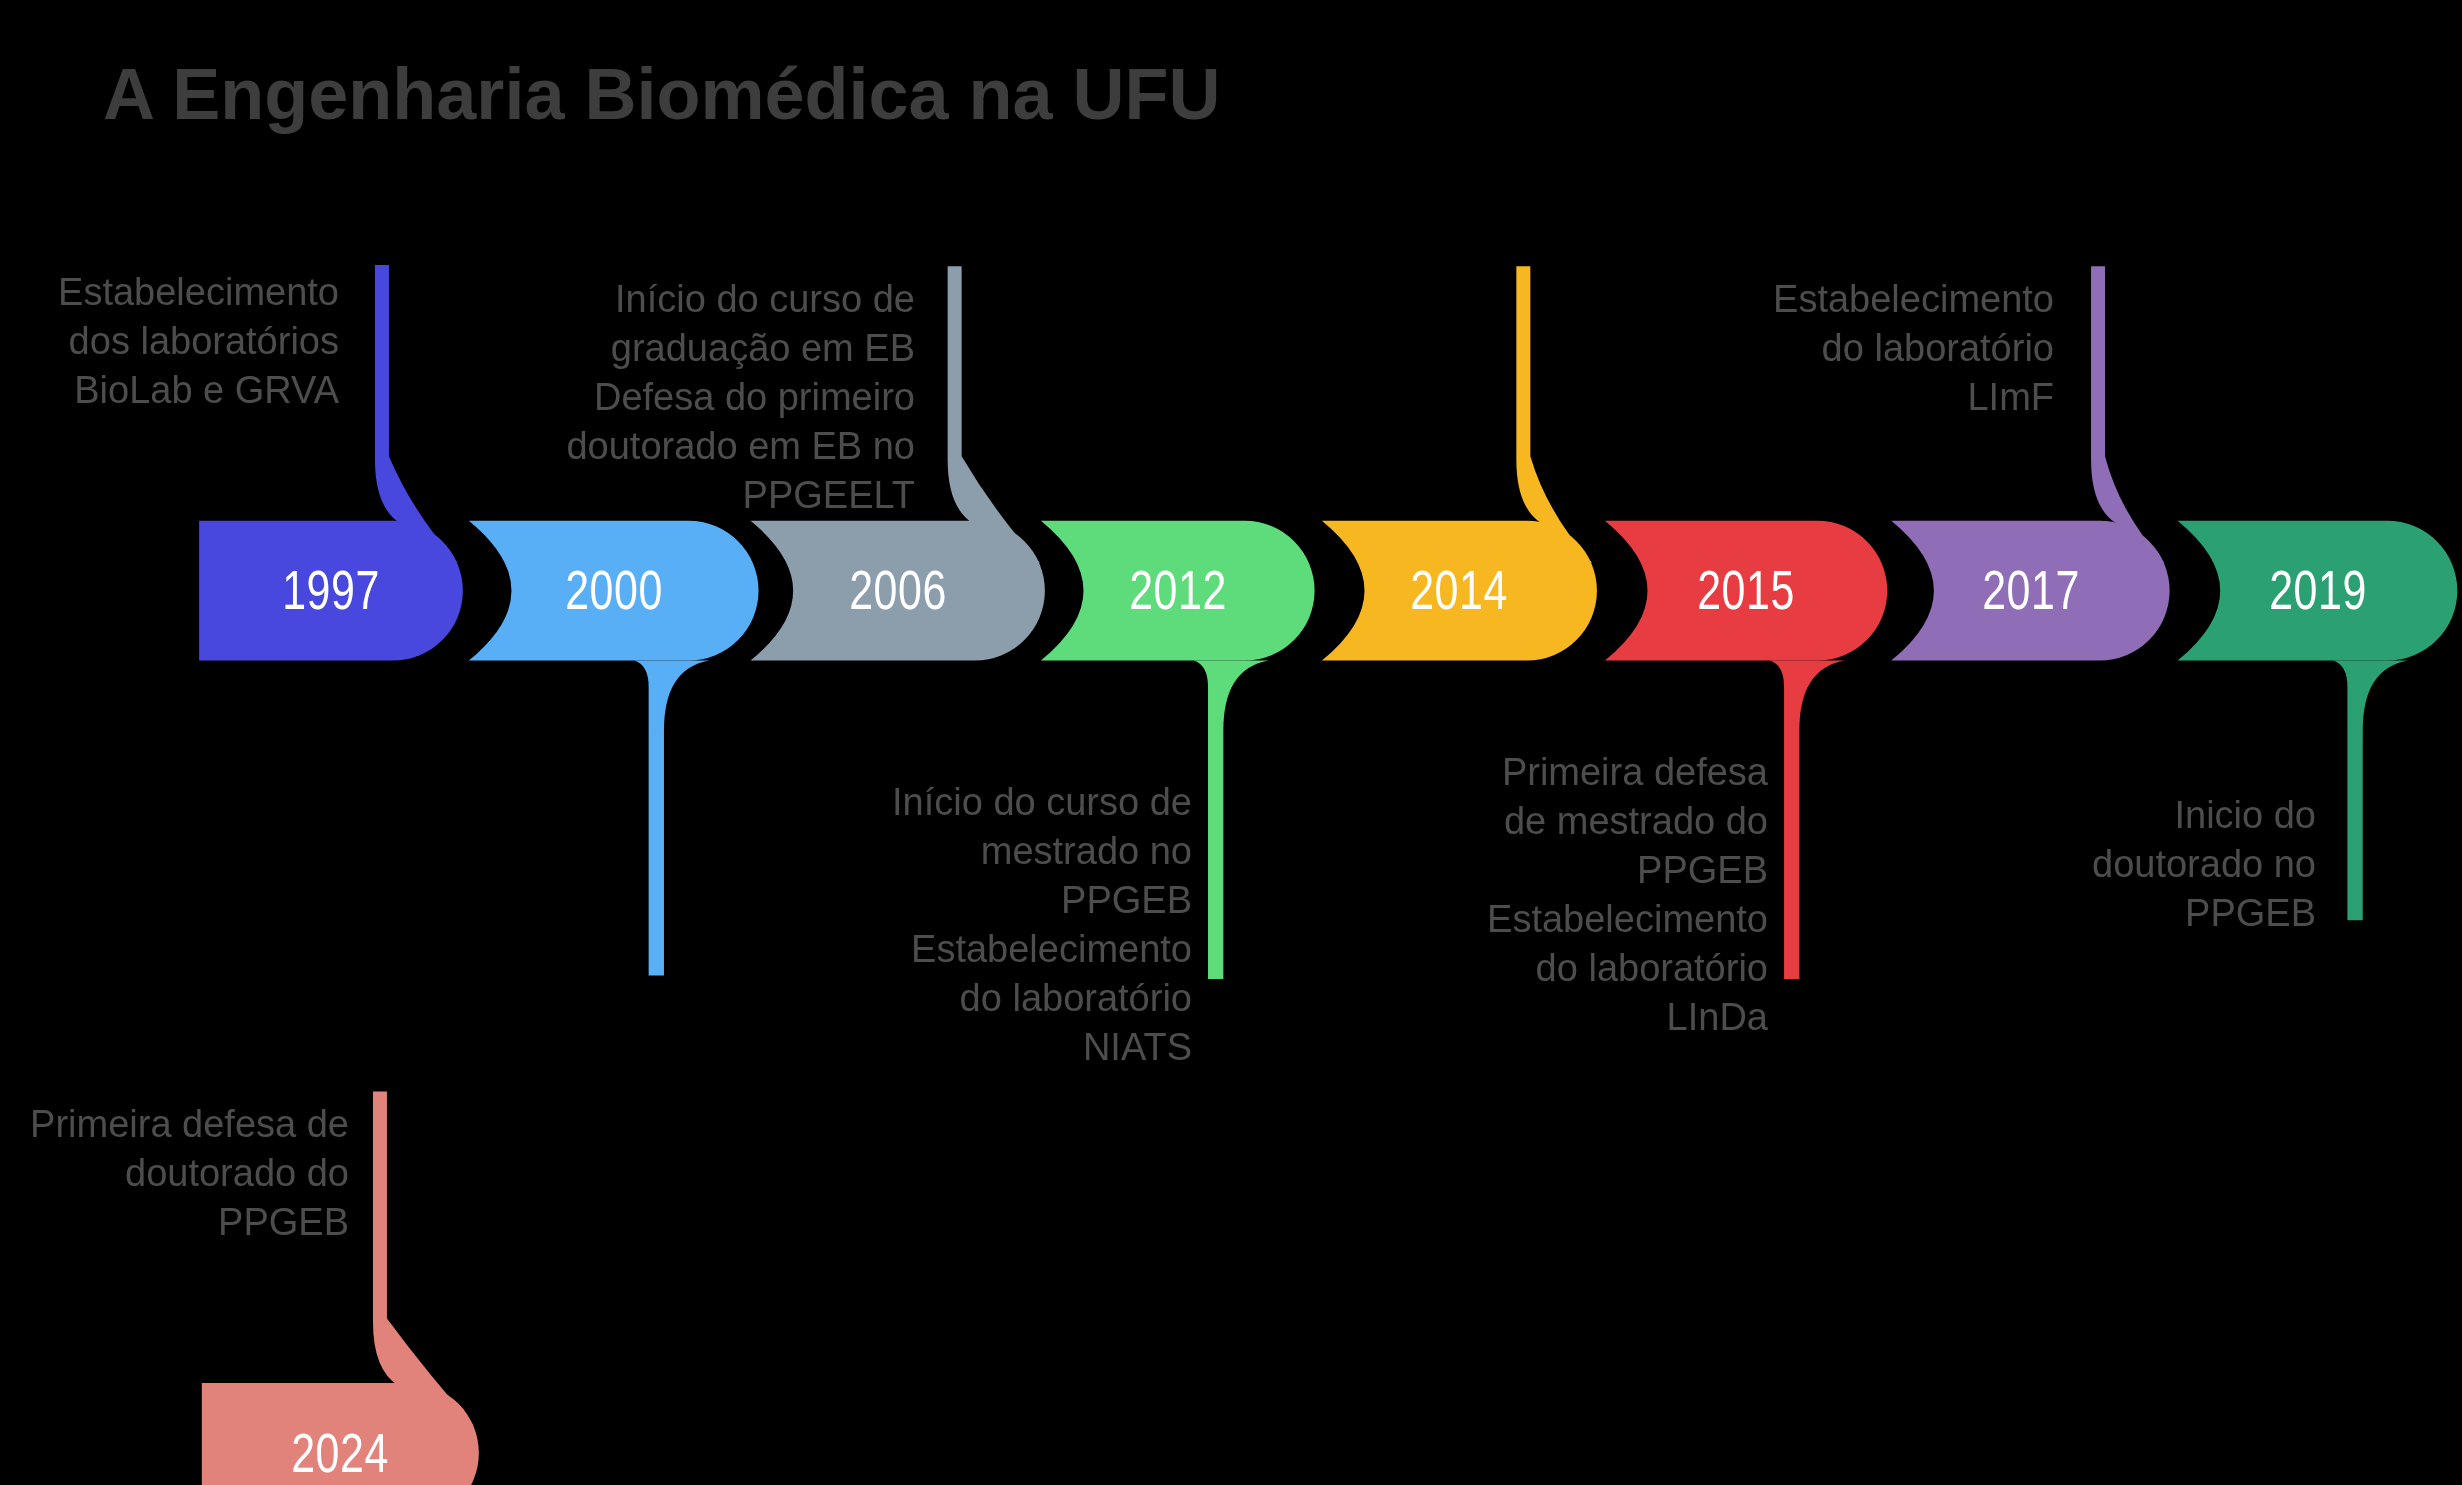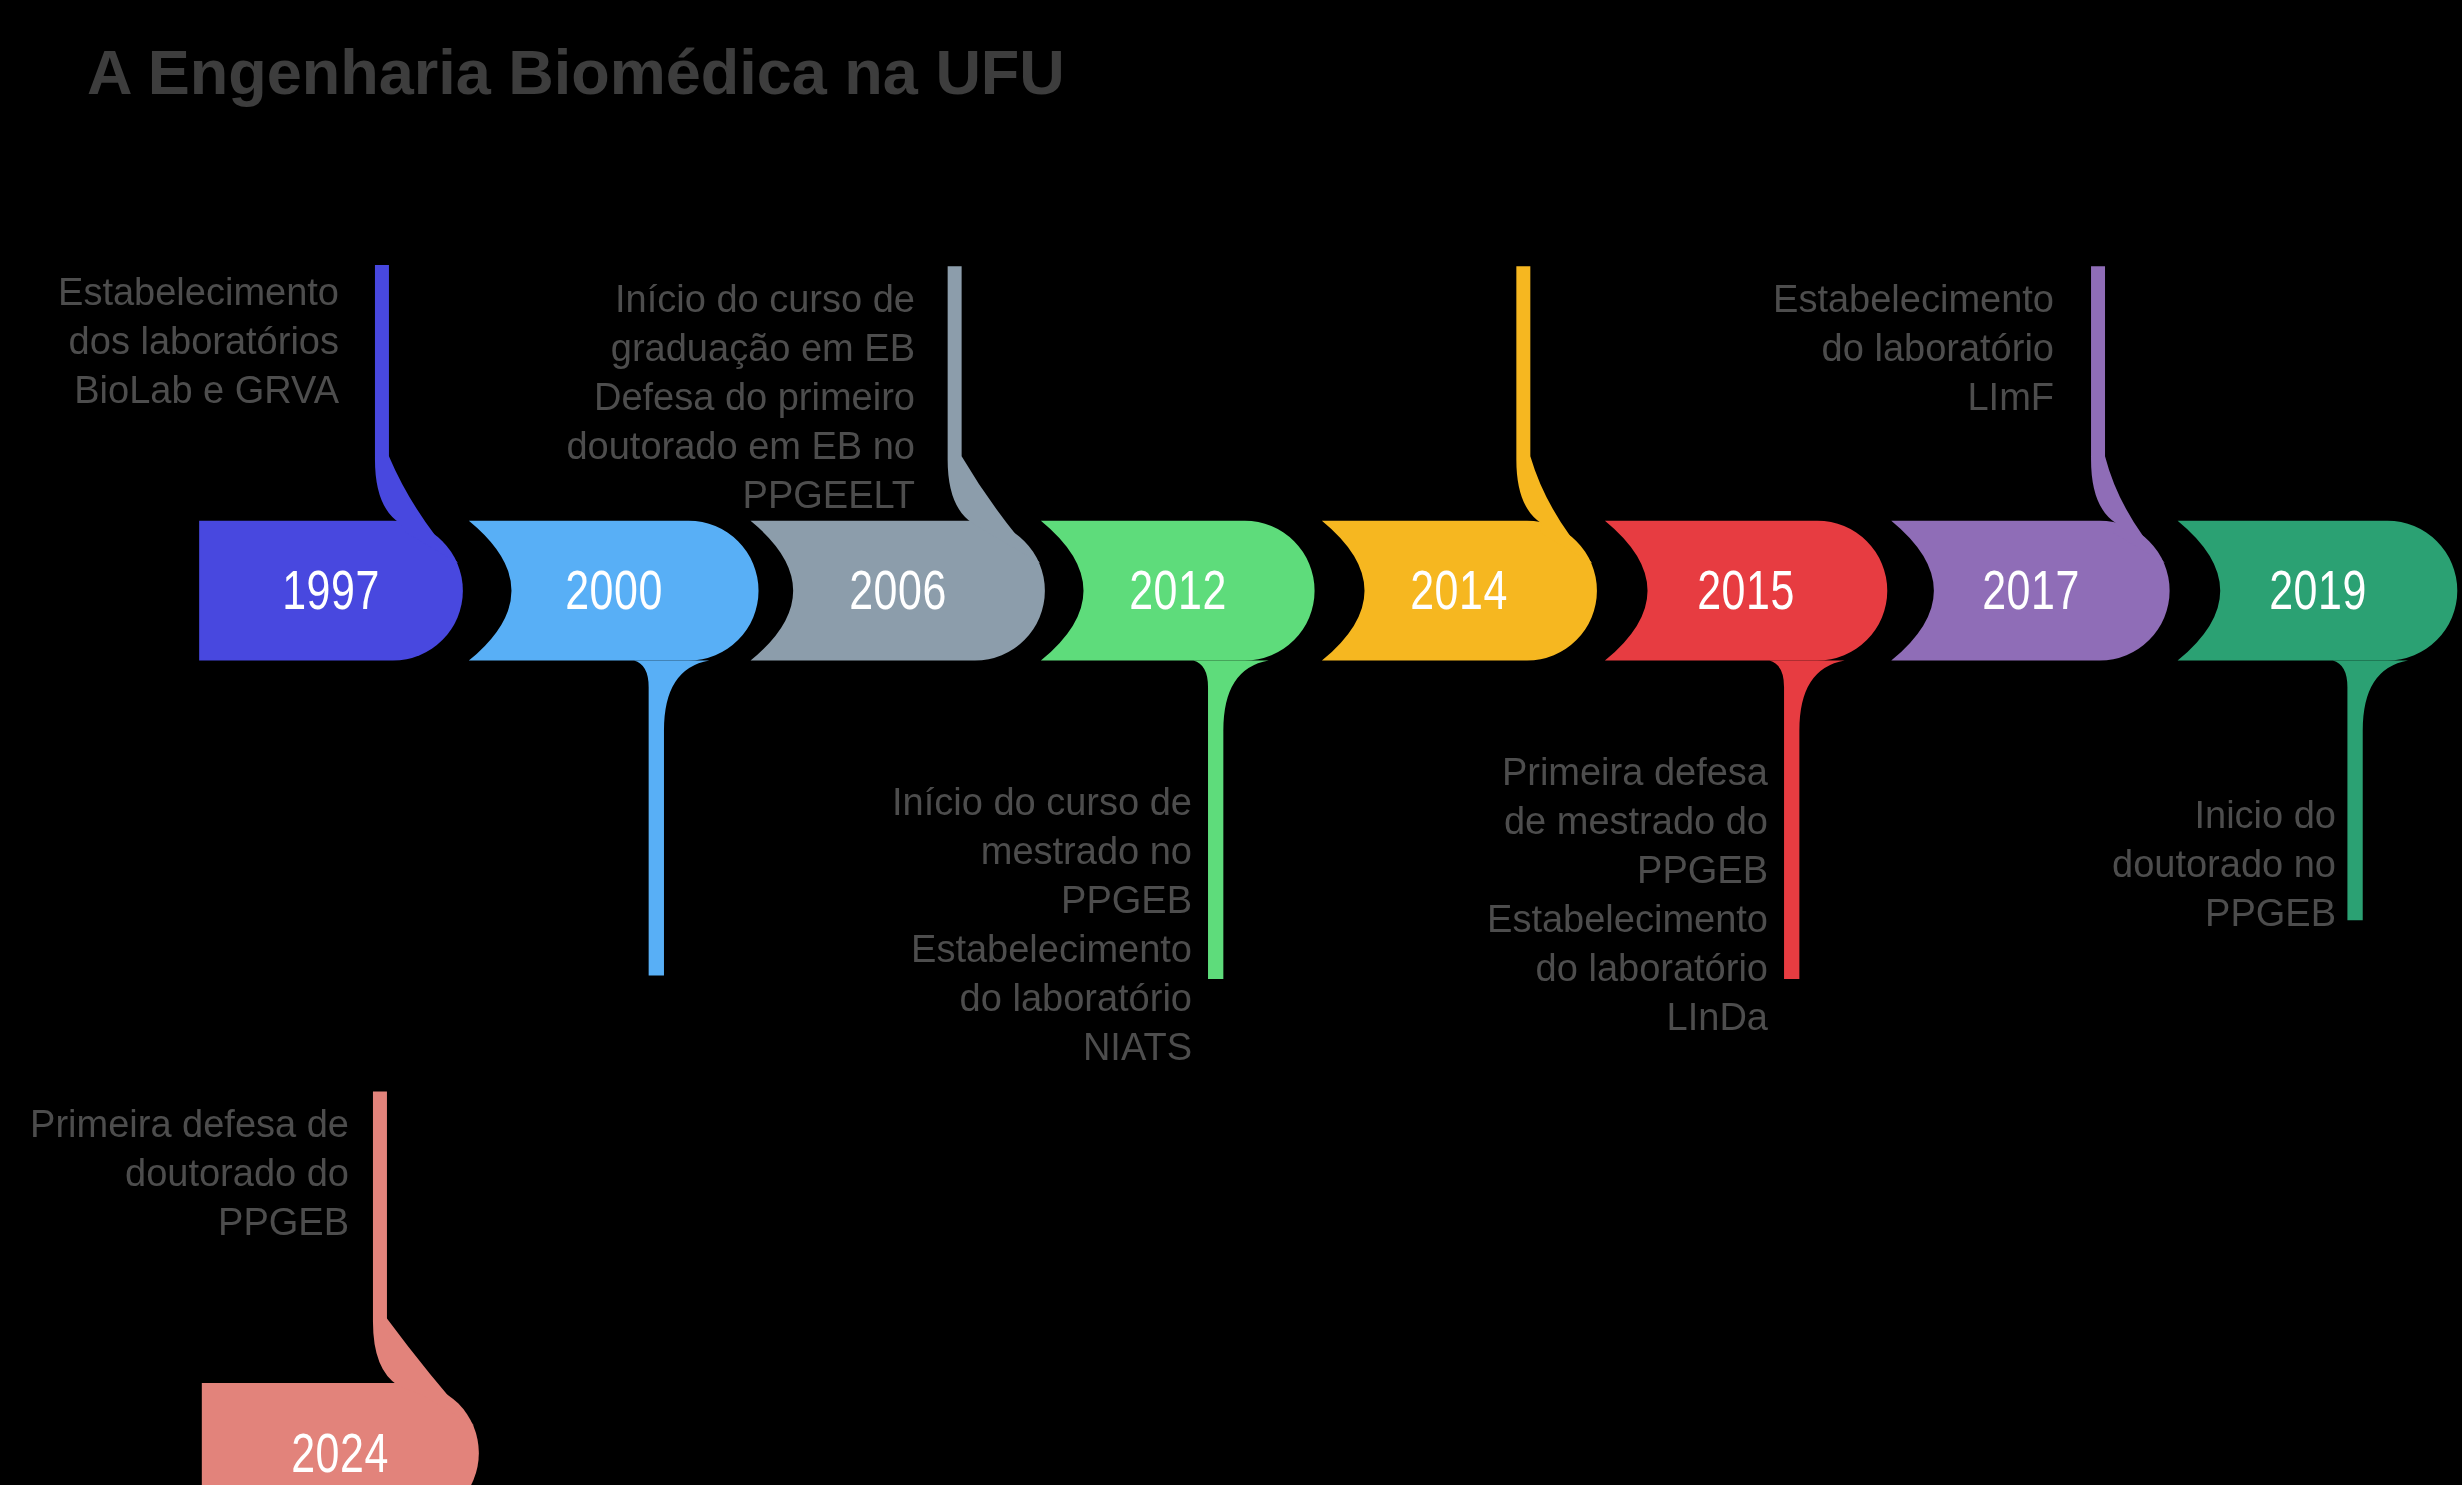--- a/index.html
+++ b/index.html
@@ -5,23 +5,23 @@
   html,body{margin:0;padding:0;background:#000;}
   .canvas{
     position:relative;
     width:2462px;height:1485px;
     background:var(--bg,#000);
     overflow:hidden;
     font-family:"Liberation Sans",sans-serif;
   }
   .page-title{
     position:absolute;left:87px;top:33px;
-    font-size:63px;line-height:1.25;font-weight:bold;
+    font-size:72px;line-height:1.25;font-weight:bold;
     color:var(--title-color,#3d3d3d);
-    white-space:nowrap;margin:0;
+    white-space:nowrap;margin:16px;
   }
   .timeline-svg{position:absolute;left:0;top:0;width:2462px;height:1485px;}
   .year-label{
     position:absolute;width:200px;height:67px;top:557px;
     text-align:center;
     font-size:55px;line-height:67px;font-weight:400;
     color:var(--year-color,#ffffff);
     transform:scaleX(0.78);transform-origin:center;
     letter-spacing:0.7px;
     pointer-events:none;
@@ -116,21 +116,21 @@
 PPGEB
 Estabelecimento
 do laboratório
 NIATS</div>
   <div class="annotation" style="right:694px;top:748px">Primeira defesa
 de mestrado do
 PPGEB
 Estabelecimento
 do laboratório
 LInDa</div>
-  <div class="annotation" style="right:126px;top:791px">Inicio do
+  <div class="annotation" style="right:146px;top:791px">Inicio do
 doutorado no
 PPGEB</div>
 
   <div class="annotation" style="right:2113px;top:1100px">Primeira defesa de
 doutorado do
 PPGEB</div>
 
 </div>
 
 

